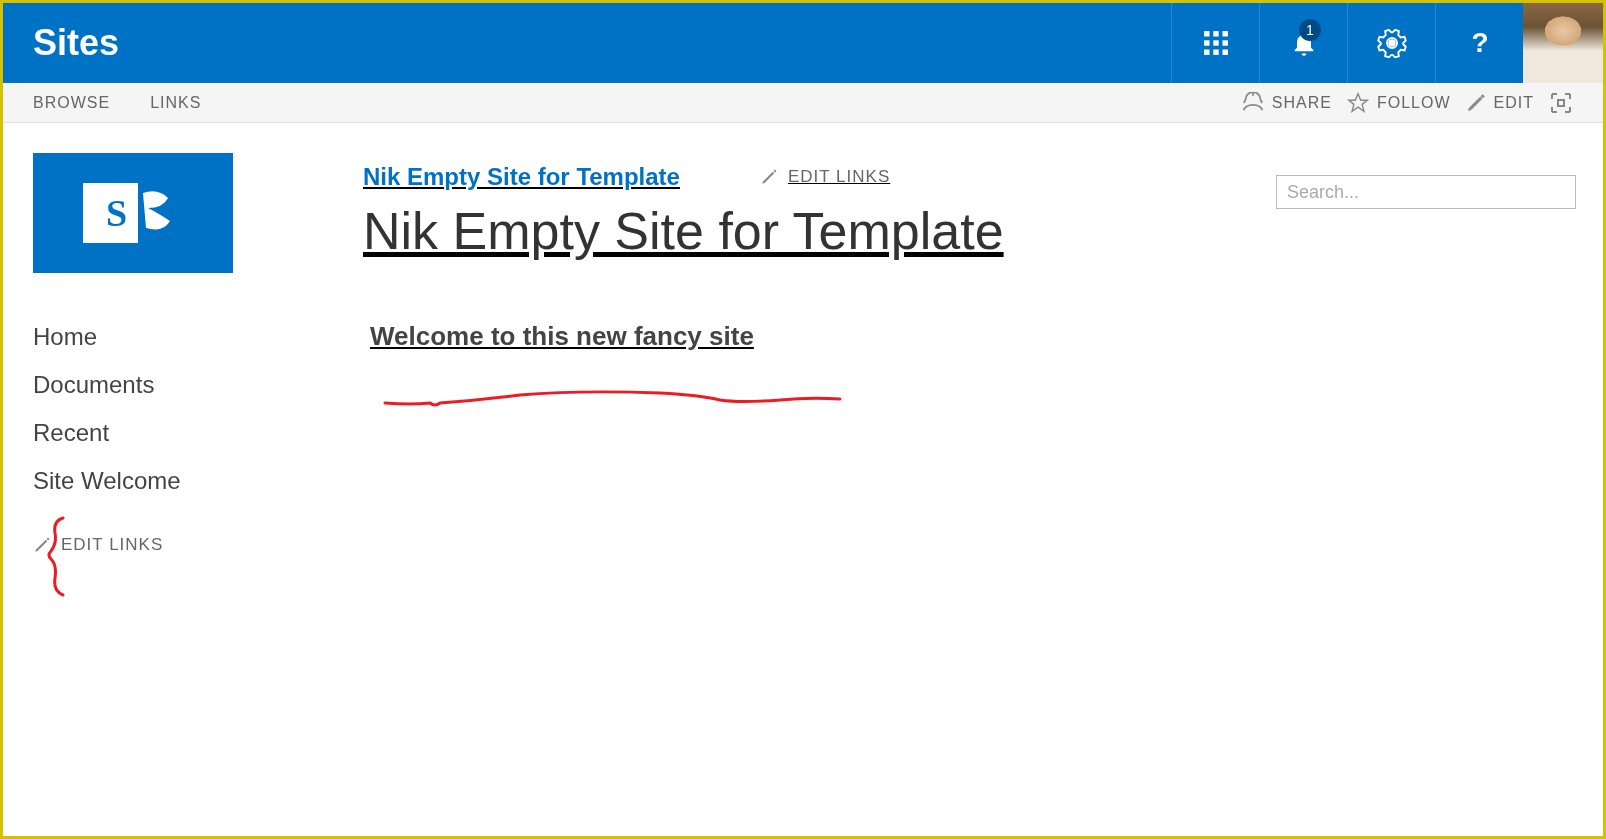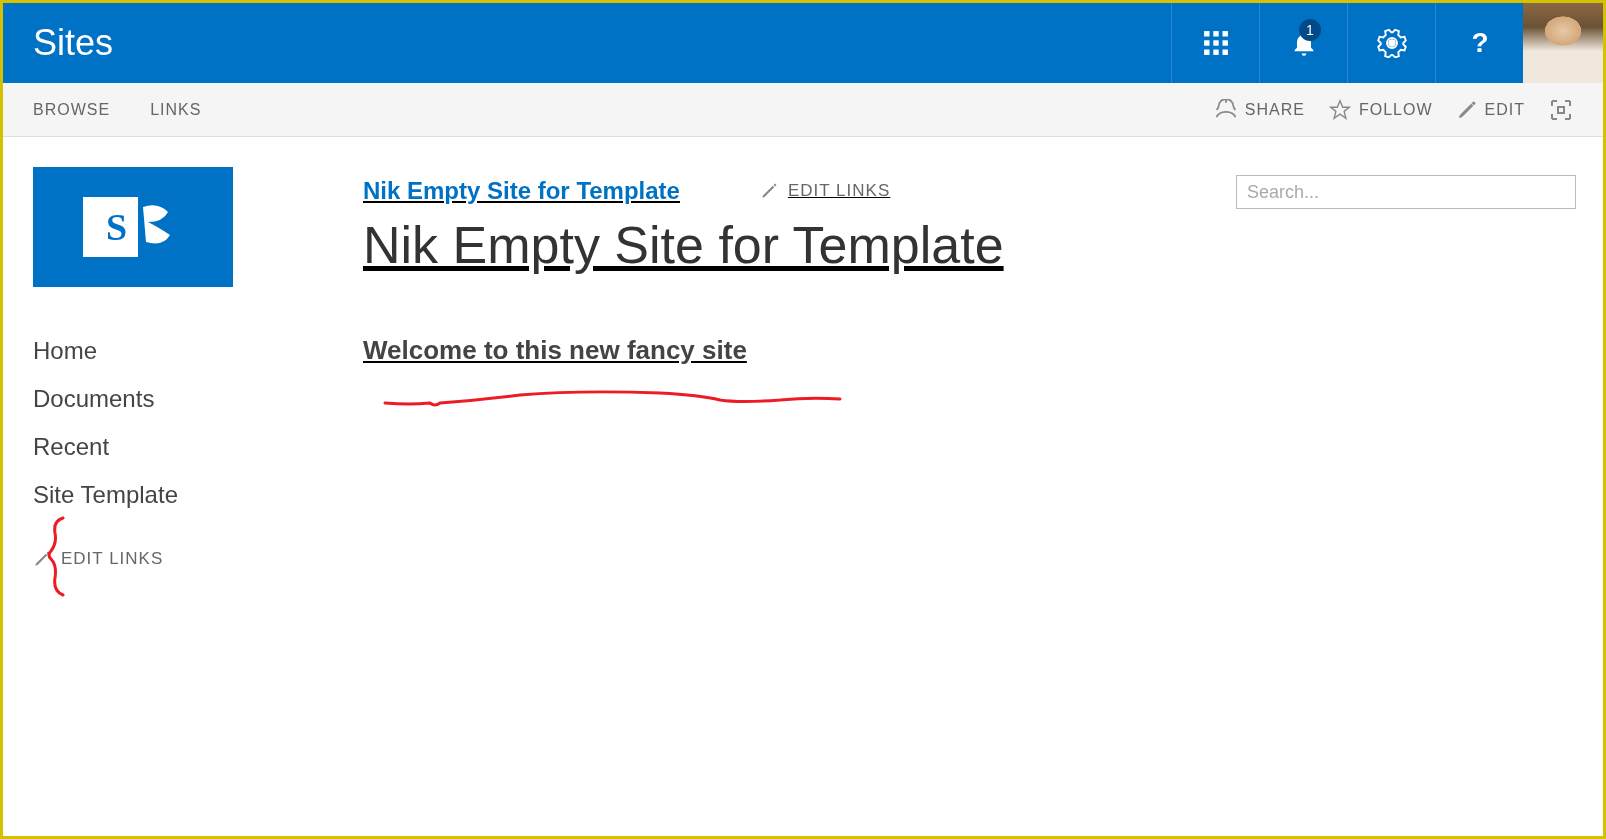--- a/index.html
+++ b/index.html
@@ -1,50 +1,50 @@
 <!DOCTYPE html>
 <html><head>
   <meta charset="utf-8">
   <style>
     * { margin: 0; padding: 0; box-sizing: border-box; }
     body { font-family: "Segoe UI", "Segoe UI Light", Arial, sans-serif; background: #fff; border: 3px solid #d4c200; width: 1606px; height: 839px; overflow: hidden; }
     
     .suite-bar { background: #0072c6; height: 80px; display: flex; align-items: center; justify-content: space-between; }
-    .suite-brand { color: #fff; font-size: 36px; font-weight: 400; padding-left: 30px; }
+    .suite-brand { color: #fff; font-size: 36px; font-weight: 700; padding-left: 30px; }
     .suite-right { display: flex; height: 100%; }
     .suite-btn { width: 88px; height: 100%; display: flex; align-items: center; justify-content: center; border-left: 1px solid rgba(255,255,255,0.15); cursor: pointer; position: relative; }
     .suite-btn svg { fill: #fff; }
     .notification-badge { position: absolute; top: 16px; right: 26px; background: #004b87; color: #fff; border-radius: 50%; width: 22px; height: 22px; font-size: 14px; display: flex; align-items: center; justify-content: center; }
     .avatar { width: 80px; height: 80px; background: linear-gradient(135deg, #d4b896 0%, #c9a876 40%, #8b7355 100%); display: flex; align-items: center; justify-content: center; overflow: hidden; }
     .avatar-img { width: 100%; height: 100%; background: radial-gradient(ellipse 50% 40% at 50% 35%, #e8c8a8 0%, #d4a878 45%, transparent 46%), linear-gradient(180deg, #8b6845 0%, #6b5234 30%, #f0e8dc 60%); }
     
-    .ribbon { background: #f5f5f5; height: 54px; display: flex; align-items: center; padding: 0 30px; justify-content: space-between; border-bottom: 1px solid #e0e0e0; }
+    .ribbon { background: #f5f5f5; height: 40px; display: flex; align-items: center; padding: 0 30px; justify-content: space-between; border-bottom: 1px solid #e0e0e0; }
     .ribbon-tabs { display: flex; gap: 40px; }
     .ribbon-tab { color: #666; font-size: 16px; letter-spacing: 1px; cursor: pointer; }
-    .ribbon-actions { display: flex; gap: 24px; align-items: center; }
+    .ribbon-actions { display: flex; gap: 15px; align-items: center; }
     .ribbon-action { display: flex; align-items: center; gap: 8px; color: #666; font-size: 16px; letter-spacing: 1px; cursor: pointer; }
     .ribbon-action svg { fill: #888; stroke: #888; }
     
     .content-area { display: flex; padding: 30px; gap: 30px; }
     .sidebar { width: 300px; }
     .logo-tile { width: 200px; height: 120px; background: #0072c6; display: flex; align-items: center; justify-content: center; margin-bottom: 40px; }
     .quicklaunch { list-style: none; }
     .quicklaunch li { padding: 10px 0; }
     .quicklaunch a { color: #444; text-decoration: none; font-size: 24px; cursor: pointer; display: block; }
     .quicklaunch .sub { padding-left: 35px; position: relative; }
     .edit-links-side { margin-top: 30px; display: flex; align-items: center; gap: 10px; color: #666; font-size: 17px; letter-spacing: 1px; cursor: pointer; }
     
     .main { flex: 1; text-decoration: underline; }
     .site-nav { display: flex; align-items: center; gap: 80px; margin-bottom: 10px; margin-top: 10px; }
     .site-nav-title { color: #0072c6; font-size: 24px; font-weight: 600; cursor: pointer; }
     .edit-links-top { display: flex; align-items: center; gap: 10px; color: #666; font-size: 17px; letter-spacing: 1px; cursor: pointer; }
     .page-title { font-size: 52px; font-weight: 300; color: #333; margin-bottom: 60px; }
-    .welcome-text { font-size: 26px; font-weight: 600; color: #444; }
+    .welcome-text { font-size: 26px; font-weight: 600; color: #444; margin-left: 7px; }
     
-    .search-box { position: absolute; right: 30px; top: 175px; width: 340px; height: 34px; border: 1px solid #bbb; padding: 0 10px; font-size: 18px; color: #888; }
+    .search-box { position: absolute; right: 30px; top: 175px; width: 300px; height: 34px; border: 1px solid #bbb; padding: 0 10px; font-size: 18px; color: #888; }
     .search-box::placeholder { color: #aaa; }
     
     .annotation-underline { position: absolute; left: 380px; top: 385px; pointer-events: none; }
     .annotation-brace { position: absolute; left: 45px; top: 513px; pointer-events: none; }
   </style>
 </head>
 <body>
 
 <div class="suite-bar">
   <div class="suite-brand">Sites</div>
@@ -134,21 +134,21 @@
       <li>
           <a>Home</a>
         </li>
       <li>
           <a>Documents</a>
         </li>
       <li>
           <a>Recent</a>
         </li>
       <li>
-          <a>Site Template</a>
+          <a>Site Welcome</a>
         </li>
     </ul>
     <div class="edit-links-side">
       <svg width="18" height="18" viewBox="0 0 24 24">
           <path d="M3 21l3-1 13-13-2-2L4 18l-1 3zm15-17l2 2 2-2-2-2-2 2z" fill="#888"></path>
         </svg>
       <span>EDIT LINKS</span>
     </div>
   </div>
 

